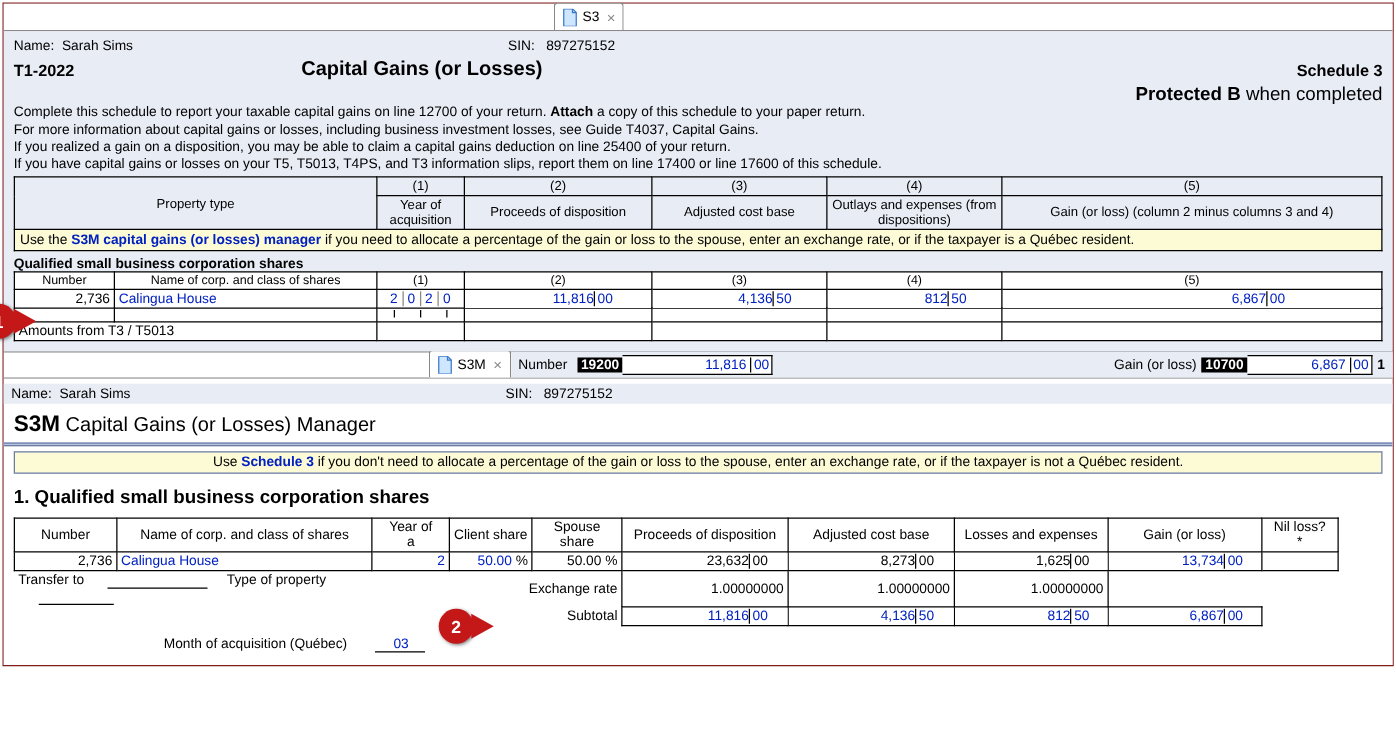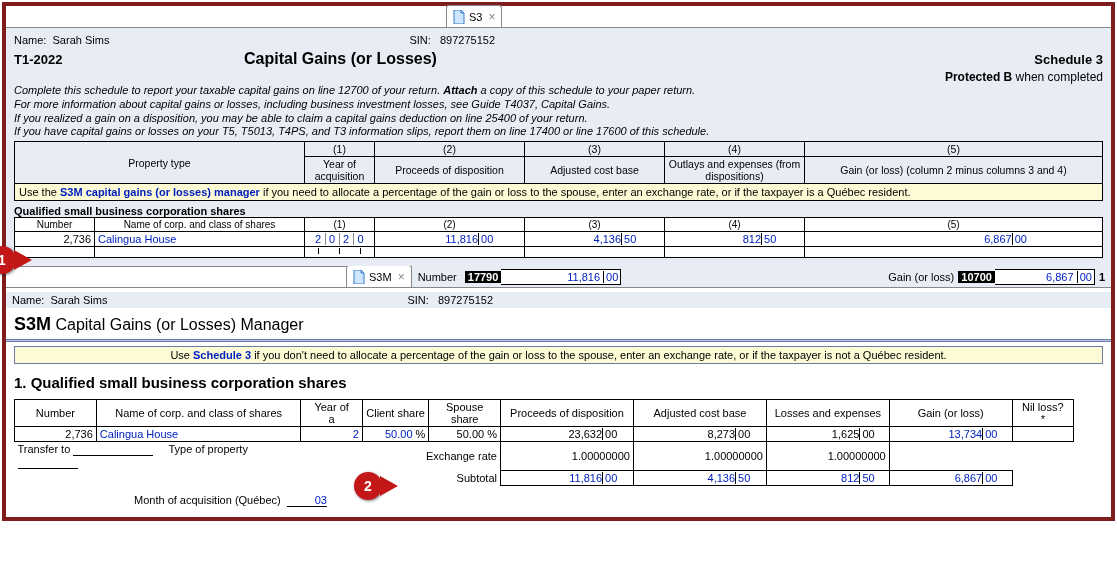--- a/index.html
+++ b/index.html
@@ -4,21 +4,21 @@
 <style>
   * { box-sizing: border-box; }
   body {
     margin: 0;
     font-family: Arial, sans-serif;
     font-size: 11px;
     background: #fff;
     width: 1117px;
   }
   .outer {
-    border: 4px solid #7f1d1d;
+    border: 1px solid #7f1d1d;
     margin: 2px;
   }
   .tab-bar {
     background: #fff;
     padding: 0;
     display: flex;
     align-items: flex-end;
     height: 22px;
     border-bottom: 1px solid #888;
   }
@@ -52,23 +52,23 @@
   }
   .sin-block { margin-left: 300px; }
   .title-row {
     display: flex;
     align-items: center;
     padding: 2px 0;
   }
   .t1 { font-weight: bold; font-size: 13px; width: 230px; }
   .main-title { font-weight: bold; font-size: 16px; flex: 0 0 auto; }
   .sched3 { font-weight: bold; font-size: 13px; margin-left: auto; }
-  .protected { text-align: right; font-size: 12px; }
+  .protected { text-align: right; font-size: 15px; }
   .protected b { font-weight: bold; }
-  .instructions { font-size: 11px; line-height: 1.25; font-style: italic; }
+  .instructions { font-size: 11px; line-height: 1.25; }
   table.grid {
     border-collapse: collapse;
     width: 100%;
     font-size: 10.5px;
   }
   table.grid td, table.grid th {
     border: 1px solid #000;
     padding: 1px 3px;
     text-align: center;
     background: #e8ecf5;
@@ -183,22 +183,23 @@
     background: #fff;
     text-align: center;
   }
   table.mgr th { font-weight: normal; }
   .noborder { border: none !important; }
   .underline-field {
     display: inline-block;
     border-bottom: 1px solid #000;
     min-width: 80px;
     color: #0020c0;
-    text-align: right;
+    text-align: center;
     padding-left: 2px;
+    margin-left: 16px;
   }
   .rel { position: relative; }
   .tick-row td {
     height: 8px;
     padding: 0;
   }
   .tick-marks {
     display: flex;
     justify-content: space-around;
     height: 8px;
@@ -310,20 +311,28 @@
                 <span></span>
                 <span></span>
                 <span></span>
               </div>
             </td>
         <td></td>
             <td></td>
             <td></td>
             <td></td>
       </tr>
+      <tr>
+        <td colspan="2" style="text-align:left;">Amounts from T3 / T5013</td>
+        <td></td>
+            <td></td>
+            <td></td>
+            <td></td>
+            <td></td>
+      </tr>
     </tbody>
       </table>
 
     <div class="callout" style="top:218px; left:-18px;">
       <span>1</span>
     </div>
     <div class="callout-pointer" style="top:222px; left:8px;"></div>
   </div>
 
   <div class="tab-bar" style="border-top:1px solid #888;">
@@ -331,21 +340,21 @@
     <div class="tab">
       <svg class="file-icon" viewBox="0 0 12 14">
           <path d="M1 0h7l3 3v11H1z" fill="#cfe6ff" stroke="#3a78c8"></path>
           <path d="M8 0v3h3" fill="none" stroke="#3a78c8"></path>
         </svg>
       <span>S3M</span>
       <span class="close-x">×</span>
     </div>
     <div style="flex:1; display:flex; align-items:center; padding:0 6px; background:#e8ecf5; border-top:1px solid #000; height:22px;">
       <span class="tot-label" style="margin-right:4px;">Number</span>
-      <span class="code-box">17790</span>
+      <span class="code-box">19200</span>
       <span style="display:inline-block; width:120px; text-align:right; color:#0020c0; border:1px solid #000; border-left:none; background:#fff; padding:1px 2px;">
         <span>11,816</span> <span style="border-left:1px solid #000; padding-left:2px;">00</span>
       </span>
       <span style="flex:1;"></span>
       <span style="margin-right:4px;">Gain (or loss)</span>
       <span class="code-box">10700</span>
       <span style="display:inline-block; width:100px; text-align:right; color:#0020c0; border:1px solid #000; border-left:none; background:#fff; padding:1px 2px;">
         <span>6,867</span> <span style="border-left:1px solid #000; padding-left:2px;">00</span>
       </span>
       <b style="margin-left:4px;">1</b>

